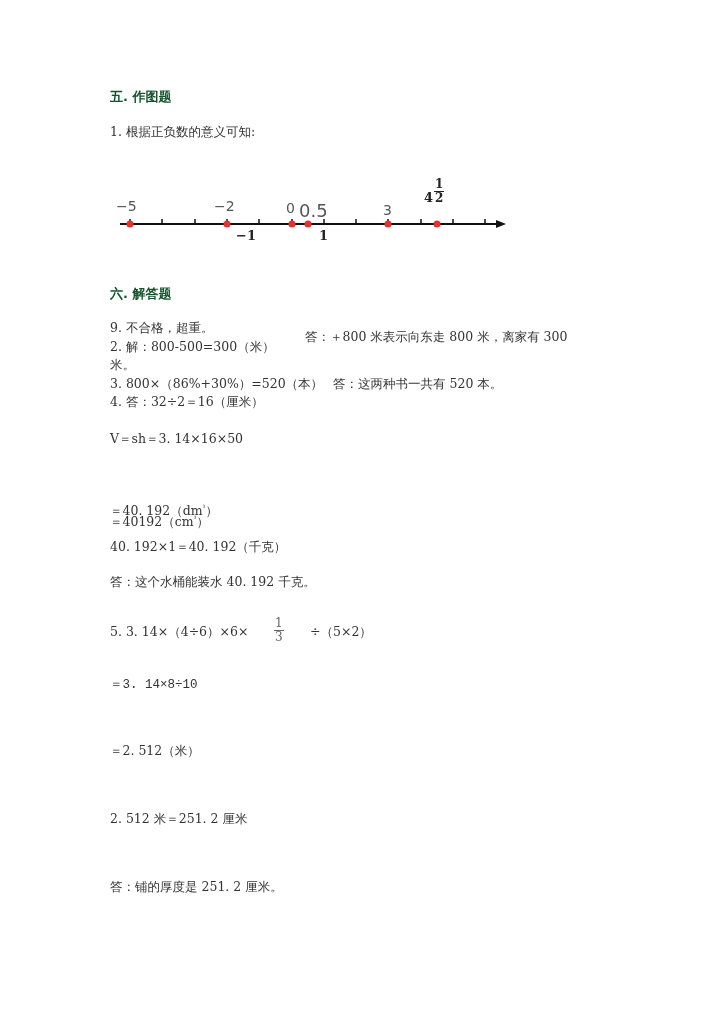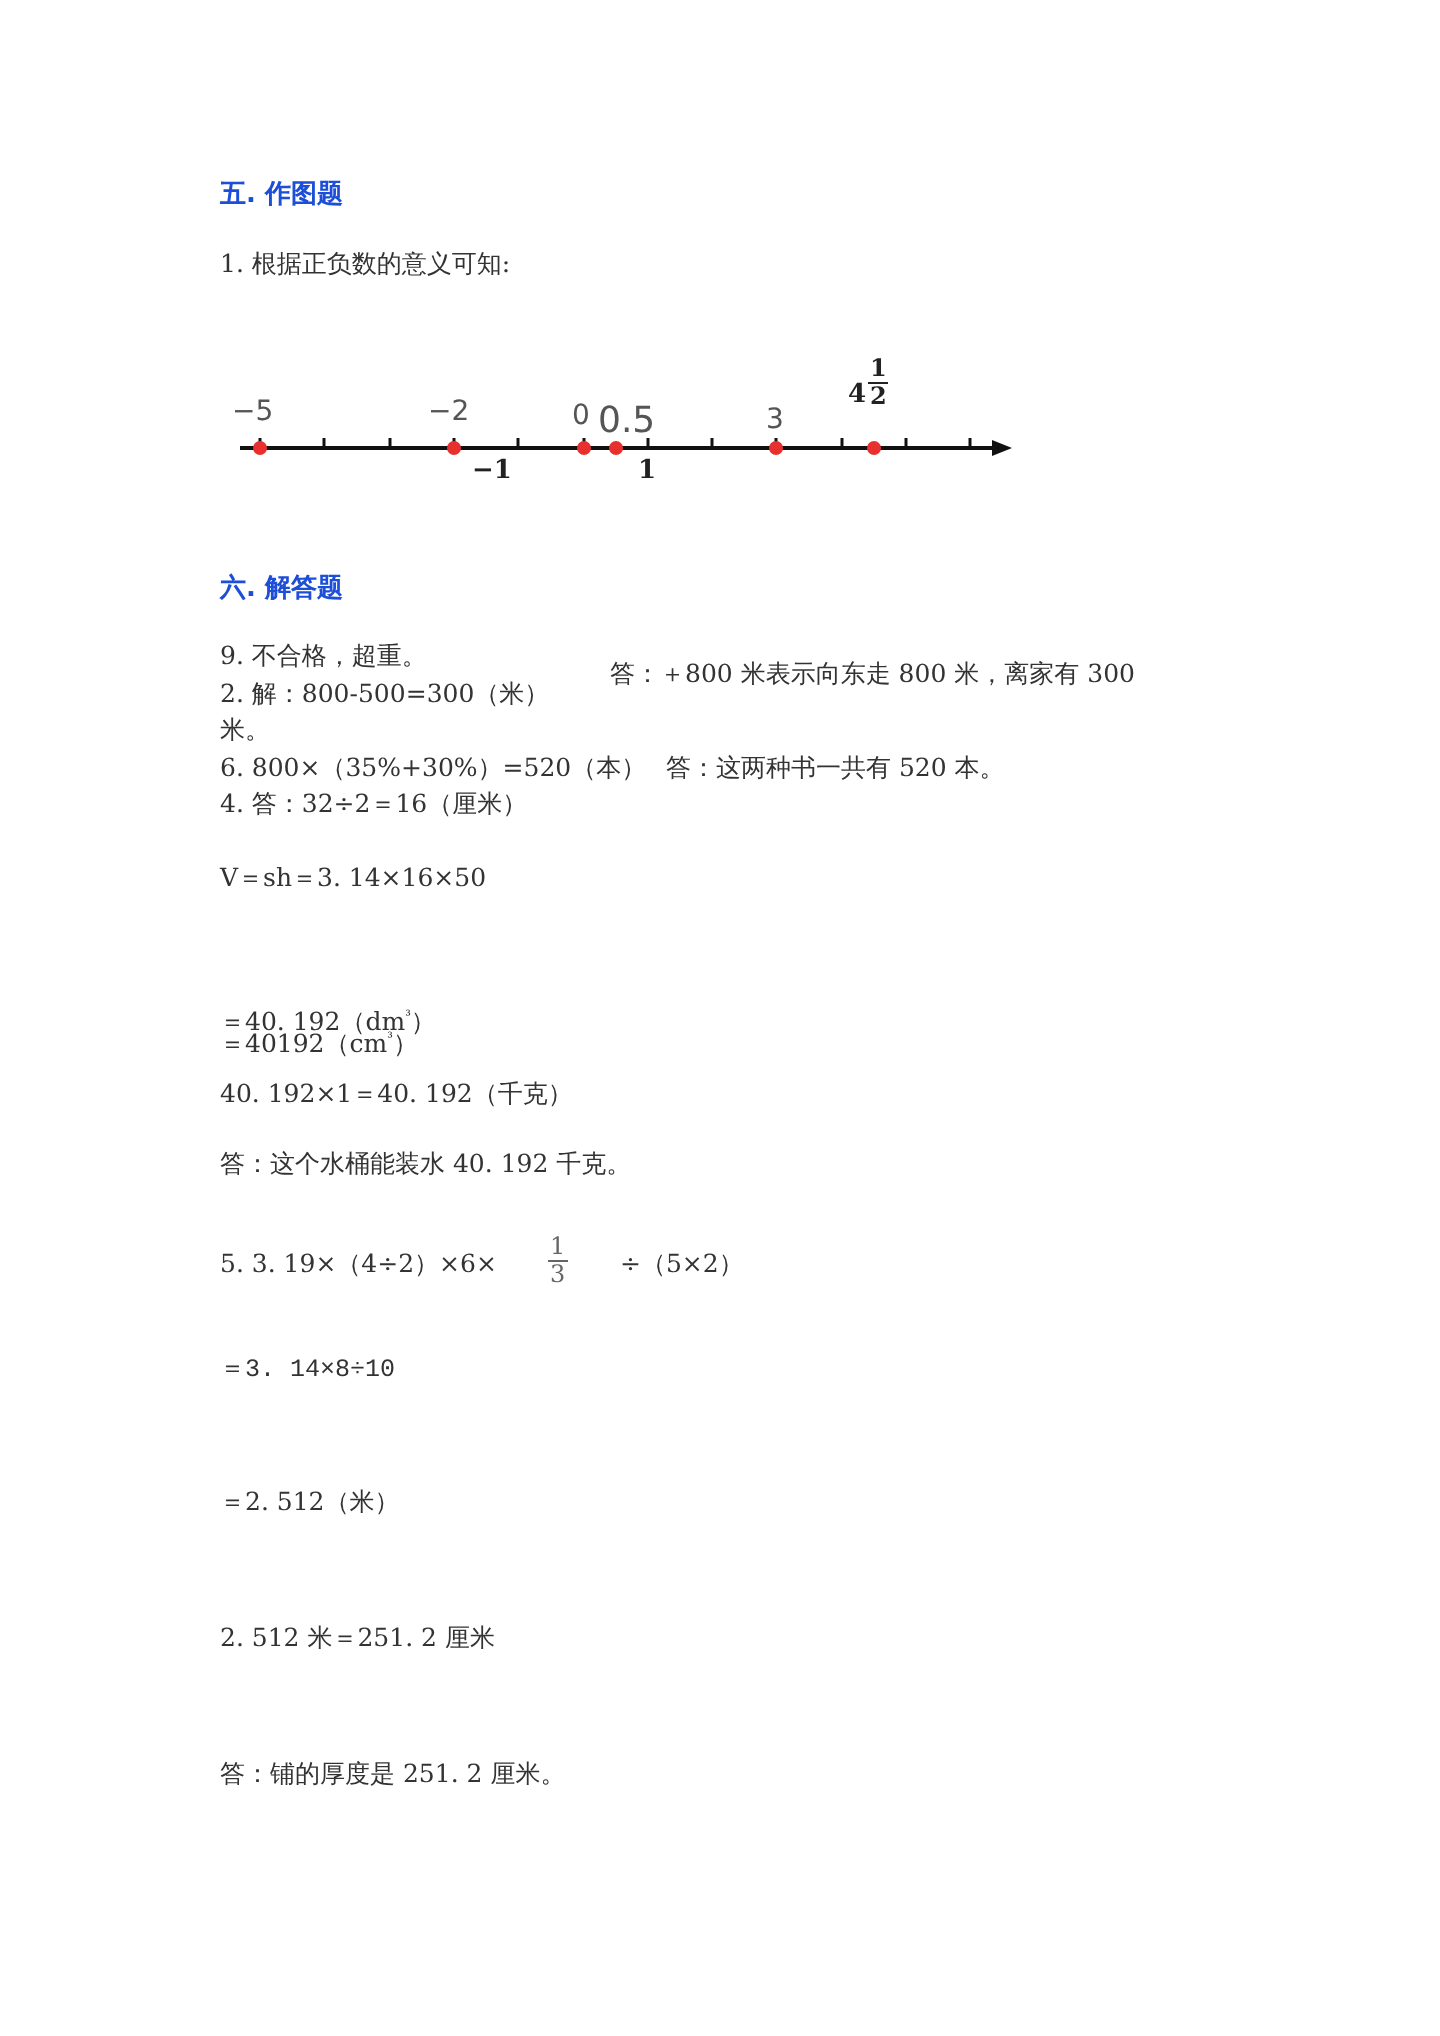--- a/index.html
+++ b/index.html
@@ -1,19 +1,19 @@
 <!DOCTYPE html>
 <html><head>
 <meta charset="utf-8">
 <style>
   html, body { margin:0; padding:0; background:#ffffff; }
   body { width:720px; height:1018px; position:relative; overflow:hidden;
          font-family:"DejaVu Serif","Liberation Serif",serif; color:#333; }
   .abs { position:absolute; white-space:nowrap; }
-  .heading { font-family:"DejaVu Sans","Liberation Sans",sans-serif; font-weight:bold; font-size:13px; color:#1d4ed8; }
+  .heading { font-family:"DejaVu Sans","Liberation Sans",sans-serif; font-weight:bold; font-size:13px; color:#14532d; }
   .line { font-size:12.5px; color:#333; }
   .frac { display:inline-flex; flex-direction:column; align-items:center; vertical-align:middle; font-size:12px; color:#666; line-height:13px; }
   .frac .num { border-bottom:1px solid #666; padding:0 1px; }
   #numline { position:absolute; left:110px; top:190px; }
   sup { font-size:7px; }
 </style>
 </head>
 <body>
 
 <div class="abs heading" style="left:110px;top:88px;">五. 作图题</div>
@@ -60,31 +60,31 @@
   <span class="abs" style="left:126px;top:38px;font-size:13px;font-weight:bold;color:#222;">−1</span>
   <span class="abs" style="left:209px;top:38px;font-size:13px;font-weight:bold;color:#222;">1</span>
 </div>
 
 <div class="abs heading" style="left:110px;top:285px;text-align:center;">六. 解答题</div>
 
 <div class="abs line" style="left:110px;top:320px;">9. 不合格，超重。</div>
 <div class="abs line" style="left:110px;top:339px;">2. 解：800-500=300（米）</div>
 <div class="abs line" style="left:305px;top:329px;">答：＋800 米表示向东走 800 米，离家有 300</div>
 <div class="abs line" style="left:110px;top:357px;">米。</div>
-<div class="abs line" style="left:110px;top:376px;">6. 800×（35%+30%）=520（本）</div>
+<div class="abs line" style="left:110px;top:376px;">3. 800×（86%+30%）=520（本）</div>
 <div class="abs line" style="left:333px;top:376px;">答：这两种书一共有 520 本。</div>
 <div class="abs line" style="left:110px;top:394px;">4. 答：32÷2＝16（厘米）</div>
 
 <div class="abs line" style="left:110px;top:431px;">V＝sh＝3. 14×16×50</div>
 <div class="abs line" style="left:110px;top:467px;margin-top:47px;"><span>＝40192（cm</span><sup>³</sup><span>）</span></div>
 <div class="abs line" style="left:110px;top:503px;text-align:center;"><span>＝40. 192（dm</span><sup>³</sup><span>）</span></div>
 <div class="abs line" style="left:110px;top:539px;">40. 192×1＝40. 192（千克）</div>
 <div class="abs line" style="left:110px;top:574px;">答：这个水桶能装水 40. 192 千克。</div>
 
-<div class="abs line" style="left:110px;top:624px;">5. 3. 19×（4÷2）×6×</div>
+<div class="abs line" style="left:110px;top:624px;">5. 3. 14×（4÷6）×6×</div>
 <div class="abs" style="left:274px;top:617px;">
   <span class="frac">
       <span class="num">1</span>
       <span>3</span>
     </span>
 </div>
 <div class="abs line" style="left:310px;top:624px;">÷（5×2）</div>
 
 <div class="abs line" style="left:110px;top:676px;font-family:Liberation Mono, monospace;">＝3. 14×8÷10</div>
 <div class="abs line" style="left:110px;top:743px;">＝2. 512（米）</div>

